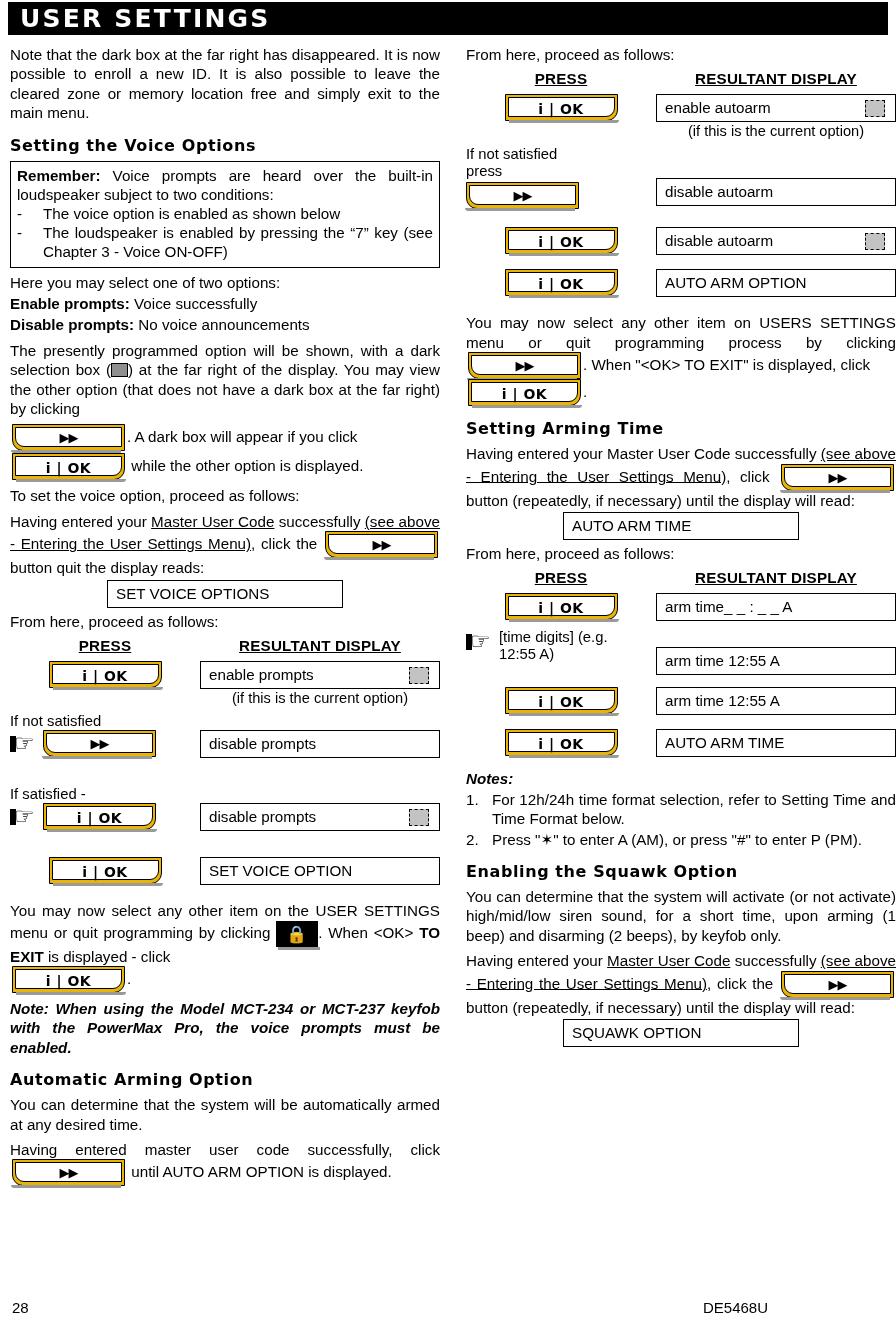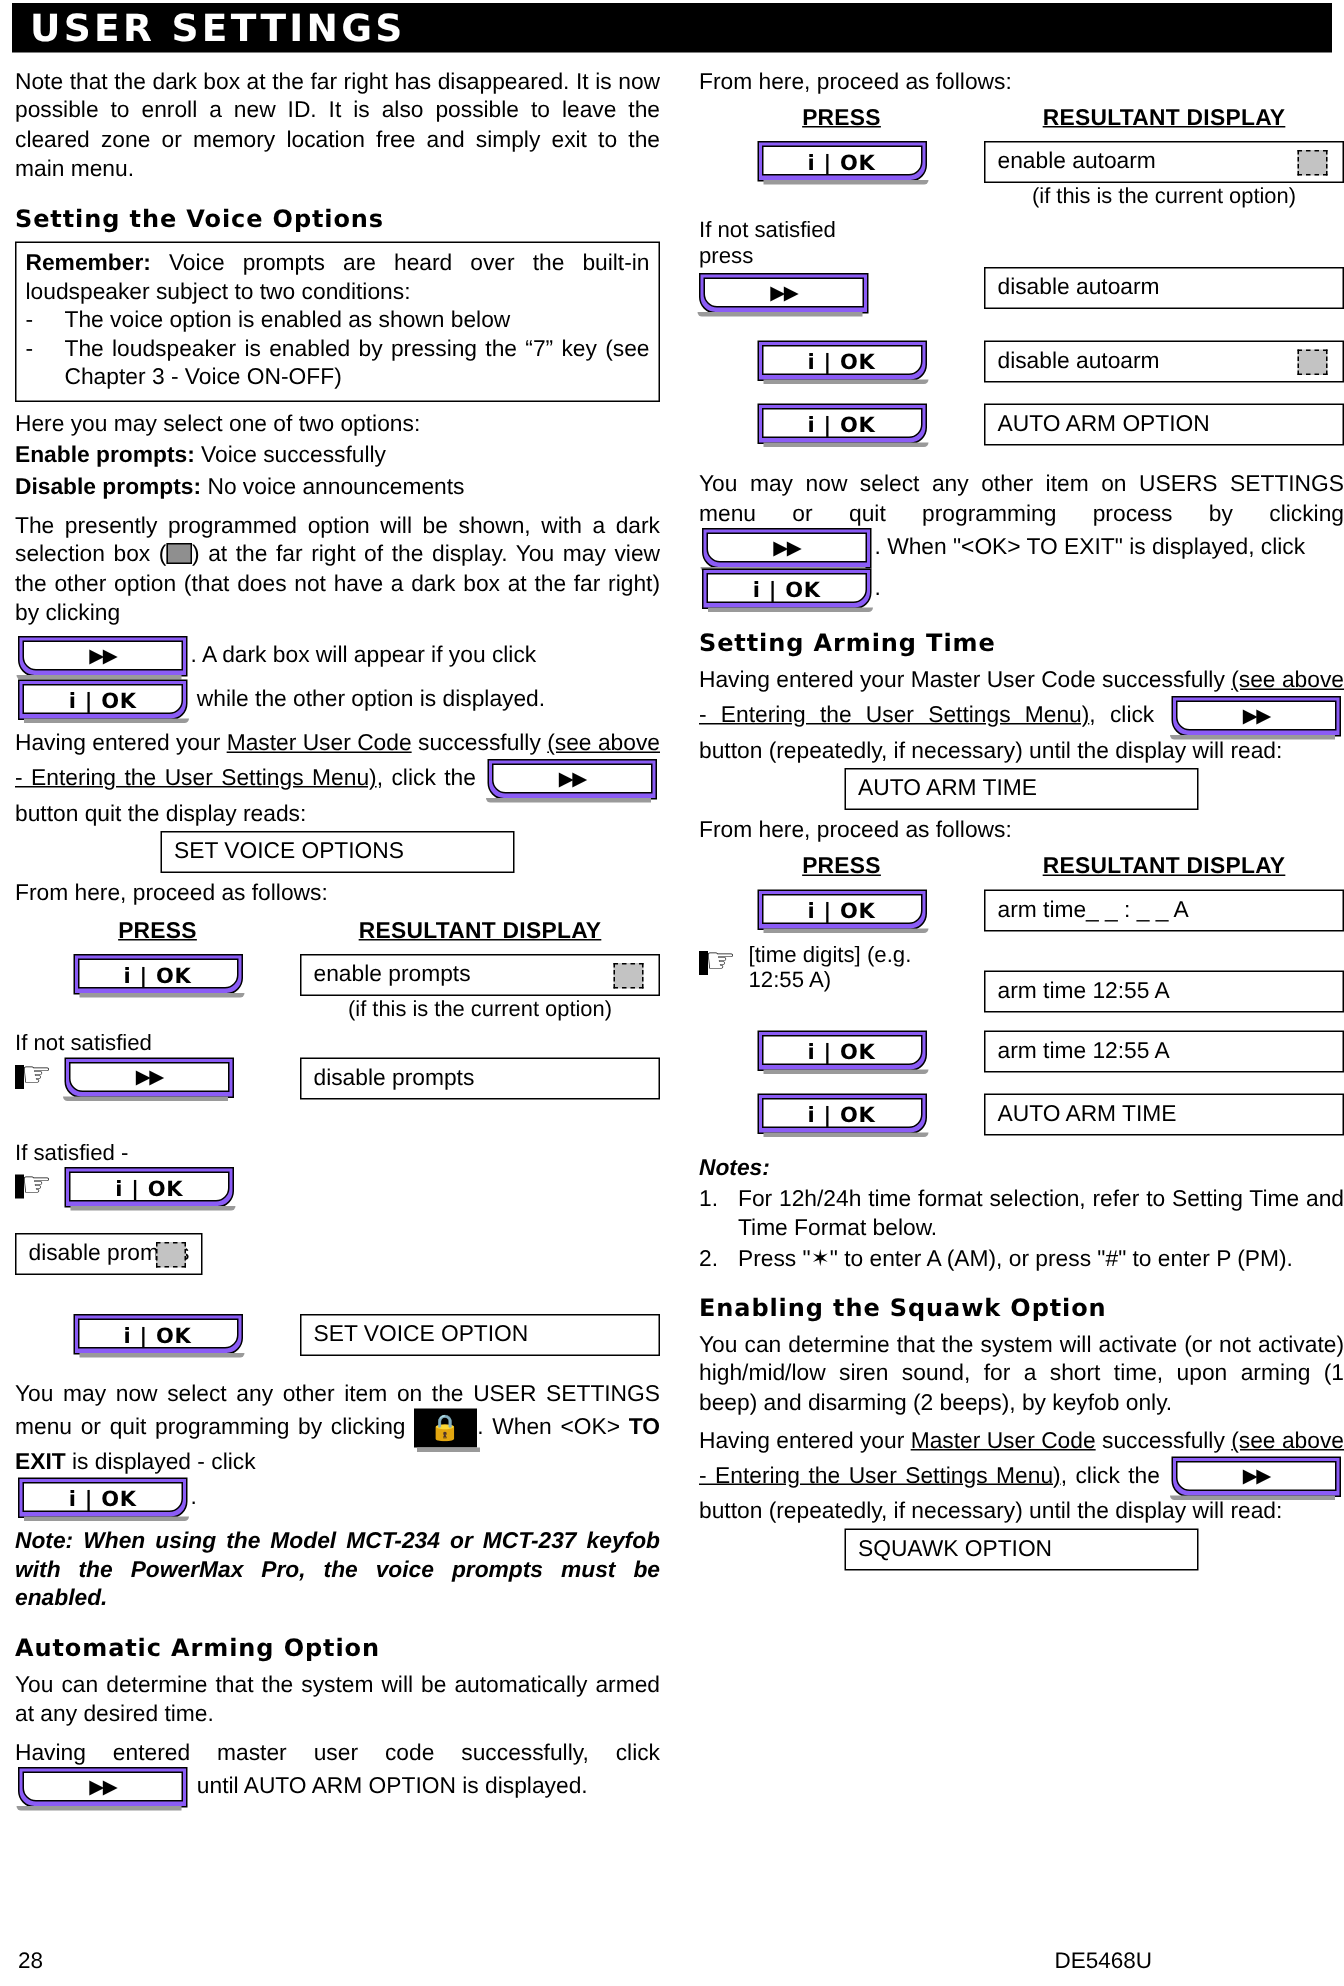--- a/index.html
+++ b/index.html
@@ -55,21 +55,21 @@
   .callout .line{font-size:15.2px;line-height:19.2px;text-align:justify;}
   .bullet{display:flex;font-size:15.2px;line-height:19.2px;}
   .bullet .dash{width:26px;flex:0 0 26px;}
   .bullet .btxt{flex:1;text-align:justify;}
 
   
   .btn{
     display:inline-block;position:relative;vertical-align:middle;
     box-sizing:border-box;
     border:1.6px solid #000;
-    background:#8b5cf6;
+    background:#eab308;
     text-align:center;
     font-weight:bold;
     font-family:"DejaVu Sans", sans-serif;
     overflow:visible;
   }
   .btn .inner{
     position:absolute;left:2px;right:2px;top:2px;bottom:3px;
     border:1px solid #000;
     background:#fff;
   }
@@ -225,20 +225,21 @@
 
     <p><span>The presently programmed option will be shown, with a dark selection box (</span><span class="darkbox"></span><span>) at the far right of the display. You may view the other option (that does not have a dark box at the far right) by clicking</span></p>
     <p style="margin-bottom:2px;">
       <span class="btn btn-arrow btn-inline"><span class="inner"></span><span class="lbl">▶▶</span></span><span>. A dark box will appear if you click</span>
     </p>
     <p class="nojust">
       <span class="btn btn-ok btn-inline"><span class="inner"></span><span class="lbl">i | OK</span></span>
       <span>while the other option is displayed.</span>
     </p>
 
+    <p class="nojust">To set the voice option, proceed as follows:</p>
 
     <p style="margin-bottom:0;">
       <span>Having entered your </span><span class="u">Master User Code</span><span> successfully </span><span class="u">(see above - Entering the User Settings Menu)</span><span>, click the</span>
       <span class="btn btn-arrow btn-inline"><span class="inner"></span><span class="lbl">▶▶</span></span>
       <span>button quit the display reads:</span>
     </p>
 
     <div class="lcd-centered-wrap">
       <div class="lcd lcd-narrow">
         <span>SET VOICE OPTIONS</span>
@@ -283,21 +284,21 @@
               </span>
           </div>
         </div>
         <div class="result" style="padding-top:17px;">
           <div class="lcd">
             <span>disable prompts</span>
           </div>
         </div>
       </div>
 
-      <div class="steprow" style="margin-top:28px;flex-direction:column;">
+      <div class="steprow" style="margin-top:28px;">
         <div class="presscol">
           <div class="pre-label">If satisfied -</div>
           <div class="handrow">
             <span class="hand">
                 <span class="cuff"></span>
                 <span class="glyph">☞</span>
               </span>
             <span class="btn btn-ok">
                 <span class="inner"></span>
                 <span class="lbl">i | OK</span>

